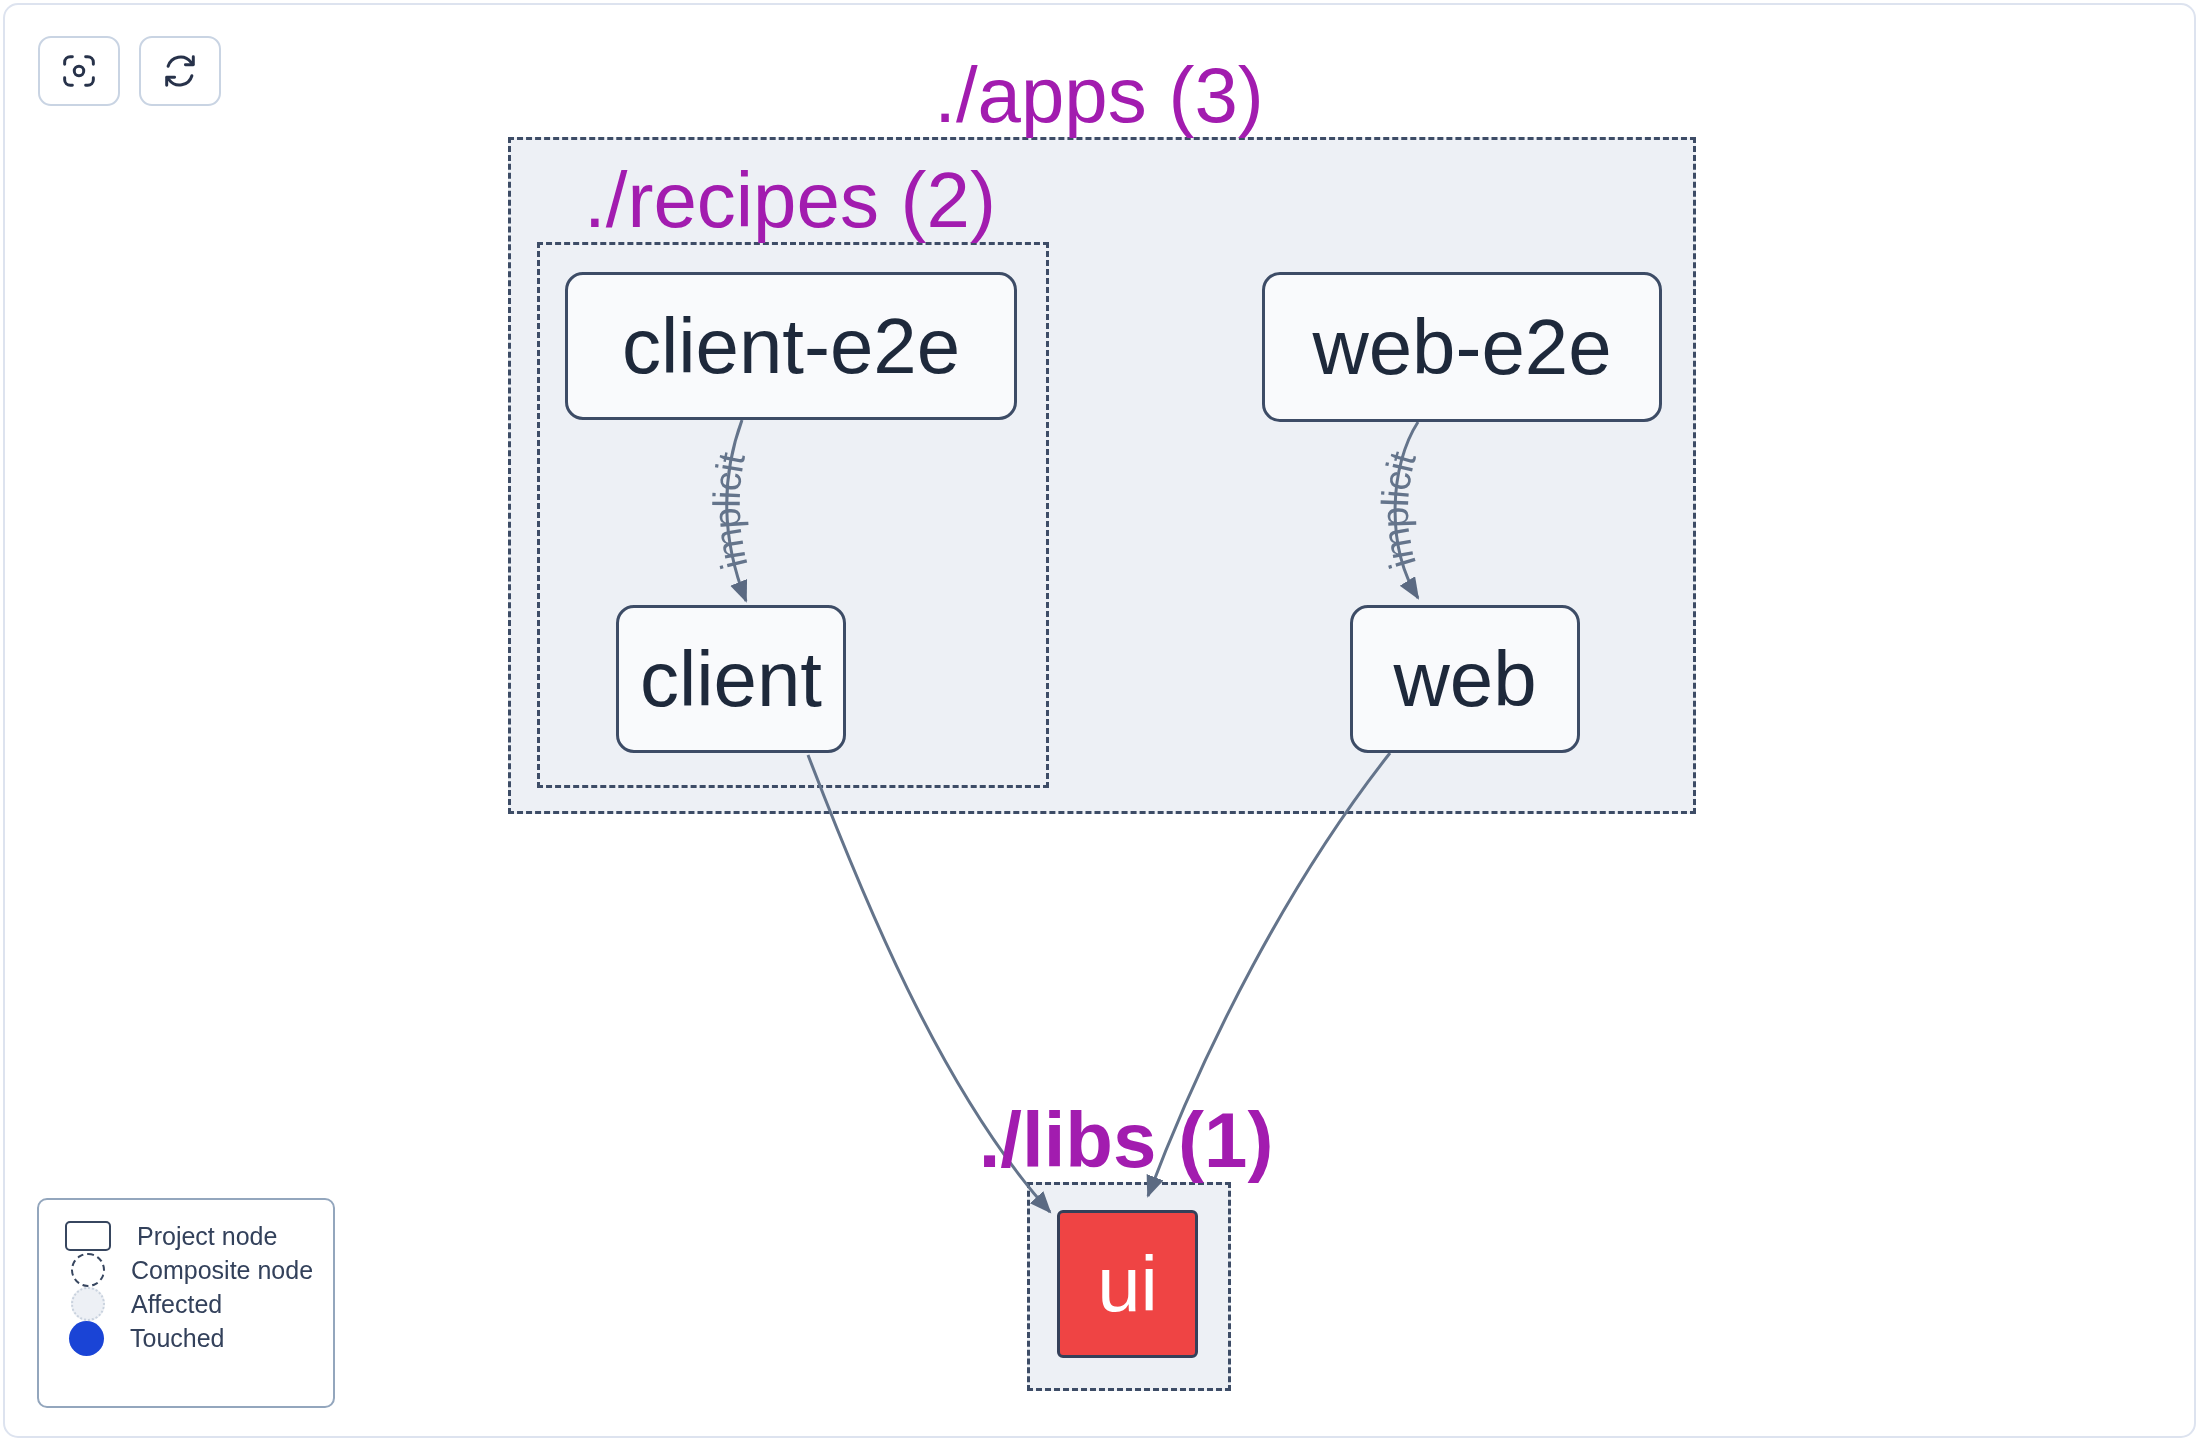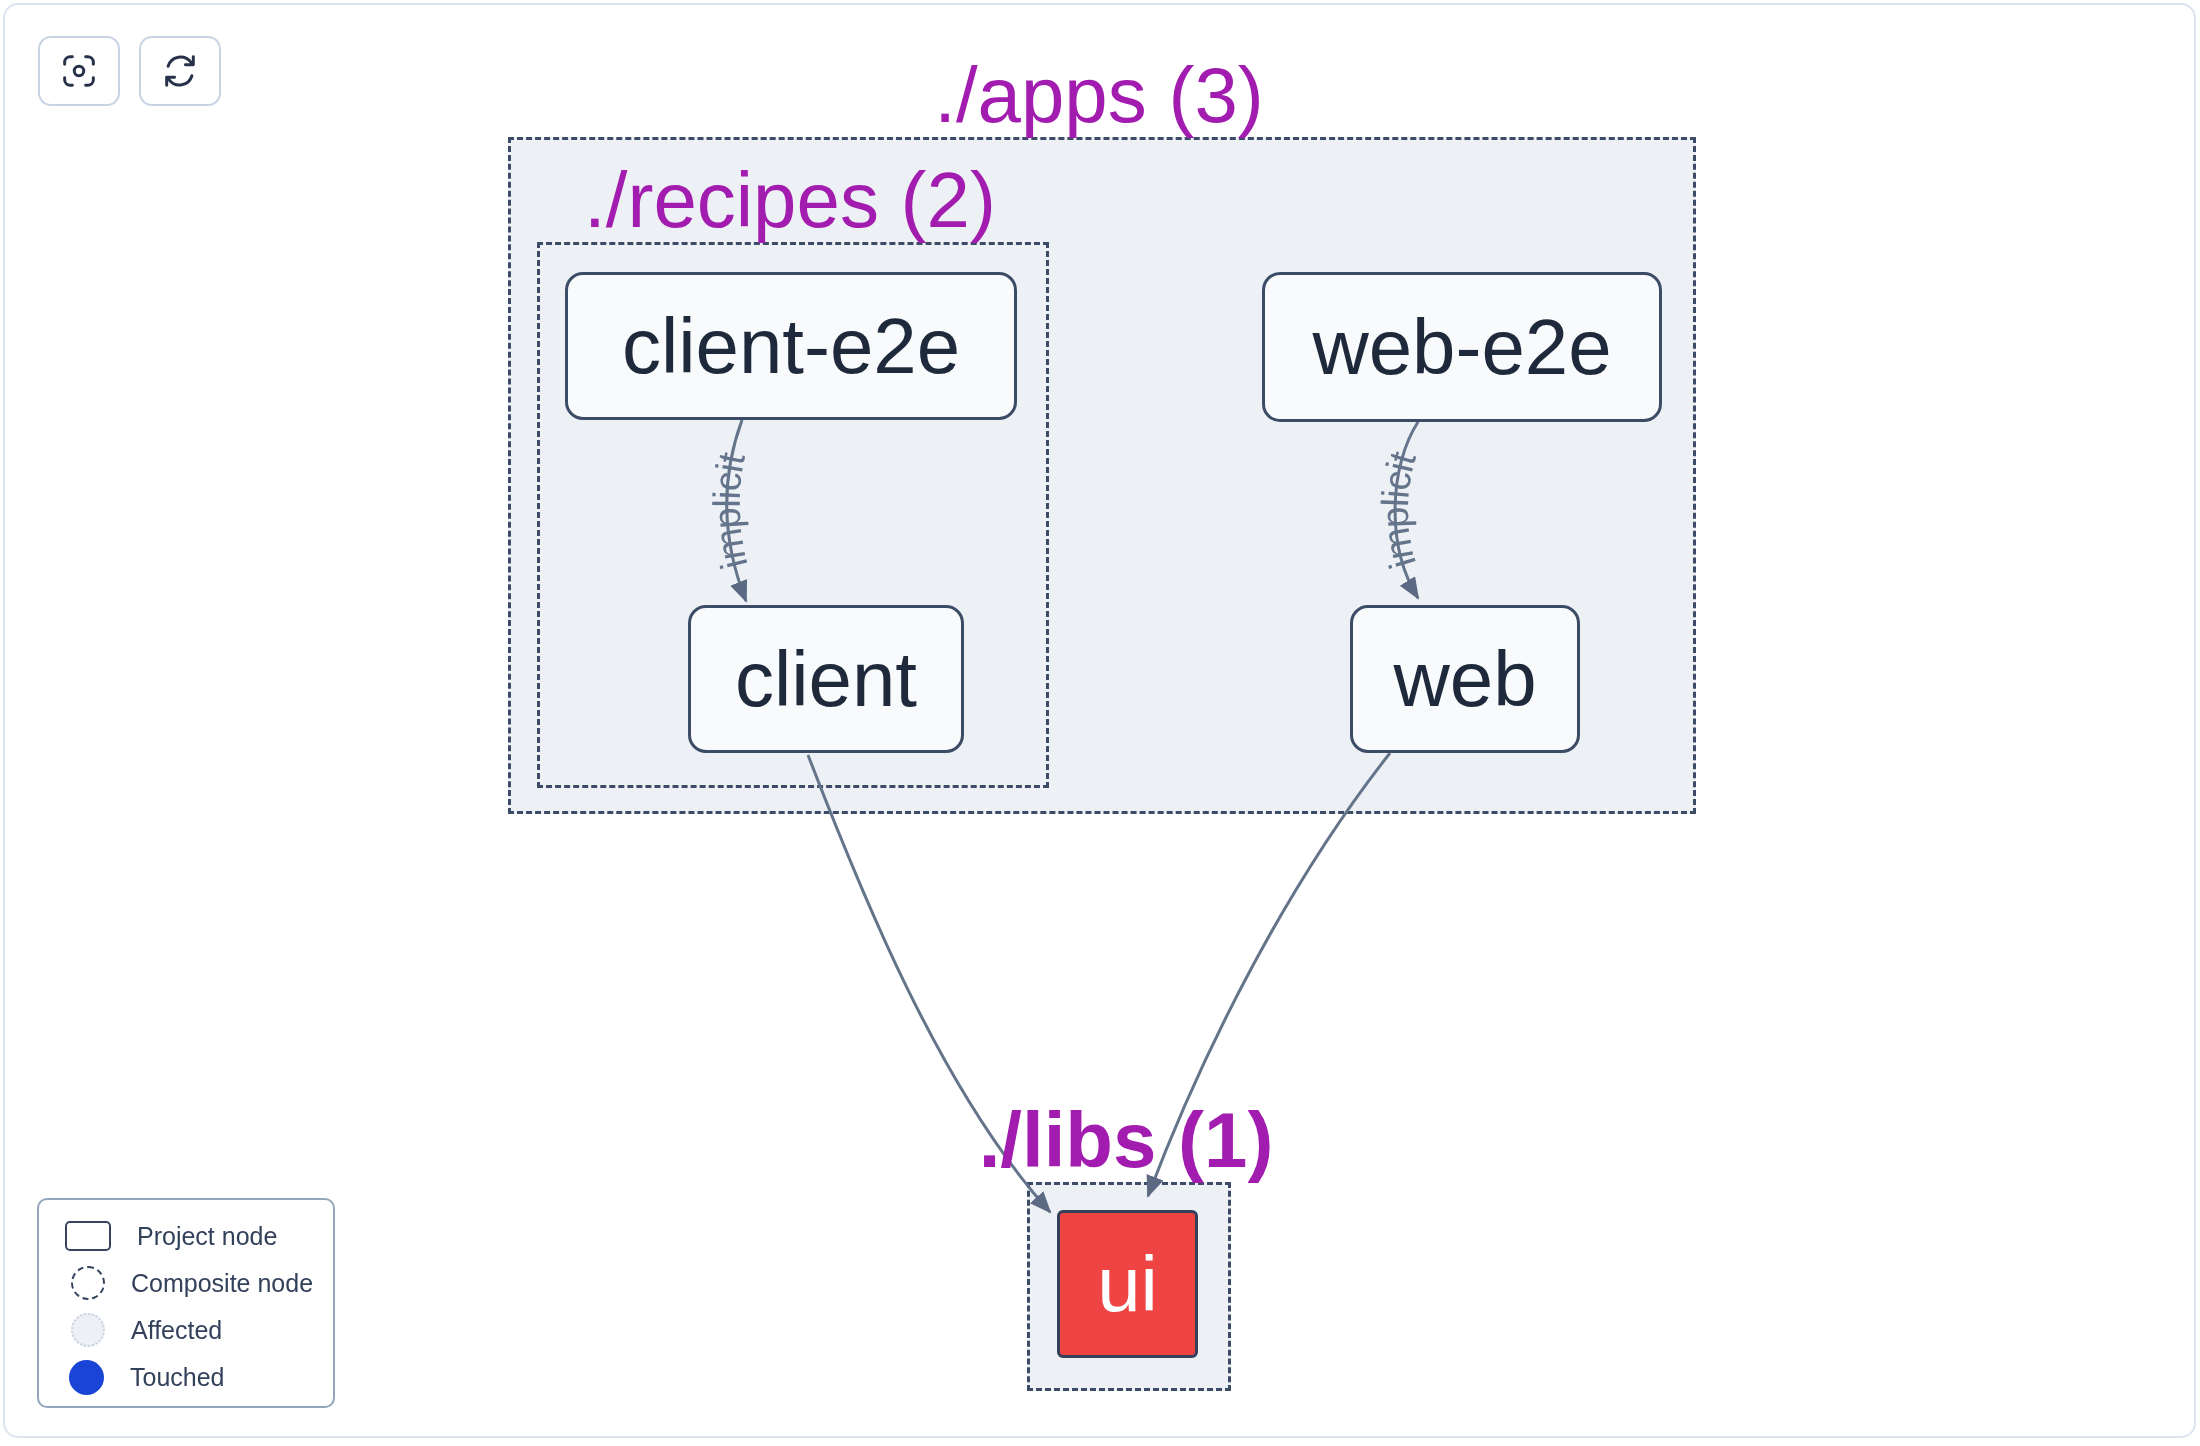--- a/index.html
+++ b/index.html
@@ -34,21 +34,21 @@
 
   
   svg.edges{position:absolute;left:0;top:0;width:2200px;height:1446px;}
   .epath{fill:none;stroke:#64748b;stroke-width:3;}
   .elabel{font-family:"Liberation Sans", sans-serif;font-size:38px;fill:#64748b;}
 
   
   .legend{position:absolute;left:37px;top:1198px;width:298px;height:210px;
           box-sizing:border-box;background:#ffffff;border:2px solid #93a6bd;
           border-radius:10px;padding:19px 0 0 24px;display:flex;
-          flex-direction:column;gap:13px;}
+          flex-direction:column;}
   .lrow{display:flex;align-items:center;gap:26px;height:34px;}
   .lswatch{flex:0 0 auto;}
   .sw-project{width:42px;height:26px;border:2.5px solid #37465f;border-radius:5px;
               background:#ffffff;margin-left:2px;}
   .sw-circle{width:30px;height:30px;border-radius:50%;margin-left:8px;}
   .sw-composite{border:2.5px dashed #37465f;background:#ffffff;}
   .sw-affected{border:2.5px dotted #c9d2de;background:#edf0f5;}
   .sw-touched{width:35px;height:35px;background:#1a44d6;border:none;margin-left:6px;}
   .llabel{font-size:25px;color:#33415b;white-space:nowrap;}
 </style>
@@ -84,21 +84,21 @@
 
     <path class="epath" d="M1390,753 C1290,880 1205,1045 1148,1196" marker-end="url(#arrow)"></path>
   </svg>
 
   <div class="clabel" style="left:508px;top:47px;width:1182px;">./apps (3)</div>
   <div class="clabel" style="left:537px;top:152px;width:506px;">./recipes (2)</div>
   <div class="clabel" style="left:826px;top:1092px;width:600px;font-weight:bold;">./libs (1)</div>
 
   <div class="node" style="left:565px;top:272px;width:452px;height:148px;">client-e2e</div>
   <div class="node" style="left:1262px;top:272px;width:400px;height:150px;">web-e2e</div>
-  <div class="node" style="left:688px;top:605px;width:276px;height:148px;">client</div>
+  <div class="node" style="left:616px;top:605px;width:230px;height:148px;">client</div>
   <div class="node" style="left:1350px;top:605px;width:230px;height:148px;">web</div>
   <div class="node touched" style="left:1057px;top:1210px;width:141px;height:148px;">ui</div>
 
   <button class="tbtn" style="left:38px;">
     <svg viewBox="0 0 24 24">
       <path d="M8.2 3.8 H7 A3.2 3.2 0 0 0 3.8 7 V8.2"></path>
       <path d="M15.8 3.8 H17 A3.2 3.2 0 0 1 20.2 7 V8.2"></path>
       <path d="M8.2 20.2 H7 A3.2 3.2 0 0 1 3.8 17 V15.8"></path>
       <path d="M15.8 20.2 H17 A3.2 3.2 0 0 0 20.2 17 V15.8"></path>
       <circle cx="12" cy="12" r="2.7"></circle>

